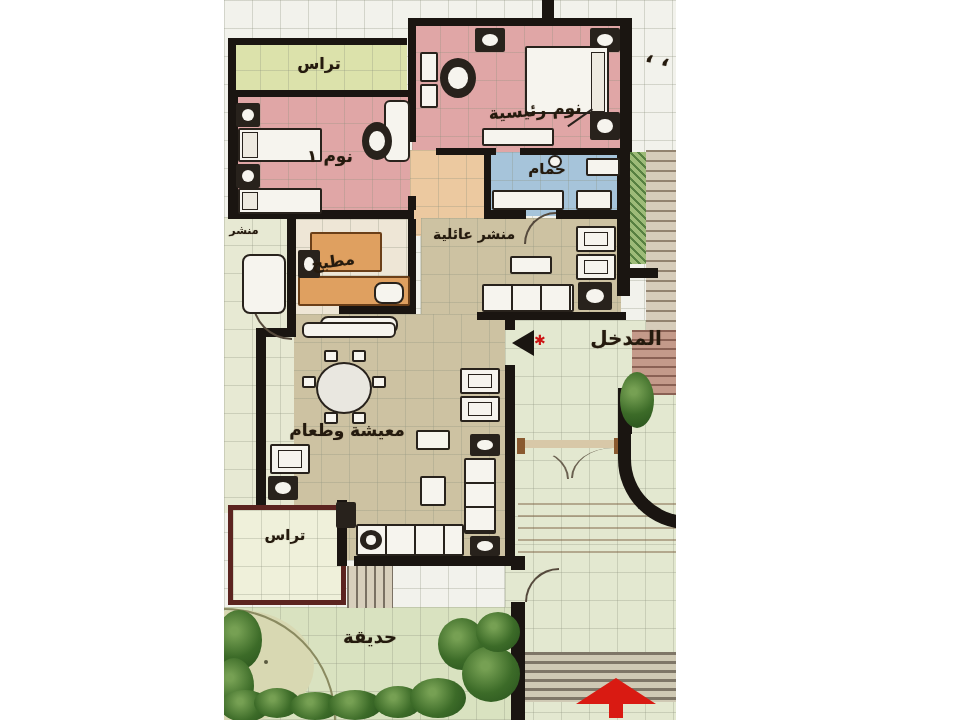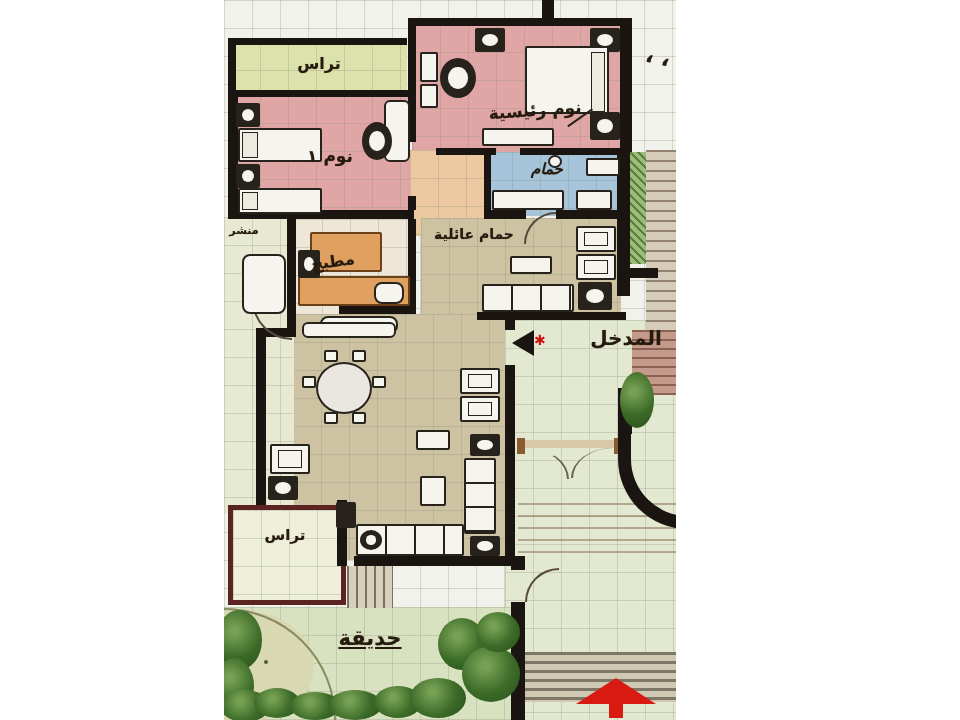--- a/index.html
+++ b/index.html
@@ -200,27 +200,28 @@
   <div class="furn sofa-h" style="left:132px;top:524px;width:108px;height:32px;"></div>
   <div class="furn dark" style="left:136px;top:530px;width:22px;height:20px;border-radius:50%;">
         <div class="inset"></div>
       </div>
 
   <div class="furn" style="left:18px;top:254px;width:44px;height:60px;border-radius:8px;"></div>
 
   <div class="label" style="left:50px;top:54px;width:90px;font-size:16px;letter-spacing:2px;">تراس</div>
   <div class="label" style="left:58px;top:146px;width:96px;font-size:17px;">نوم ١</div>
   <div class="label" style="left:246px;top:100px;width:130px;font-size:17px;transform:rotate(-4deg);">نوم رئيسية</div>
-  <div class="label" style="left:288px;top:160px;width:70px;font-size:15px;font-style:italic;">حمام</div>
+  <div class="label" style="left:288px;top:160px;width:70px;font-size:15px;">حمام</div>
   <div class="label" style="left:74px;top:252px;width:70px;font-size:16px;transform:rotate(-8deg);">مطبخ</div>
-  <div class="label" style="left:192px;top:226px;width:116px;font-size:14px;">حمام عائلية</div>
+  <div class="label" style="left:192px;top:226px;width:116px;font-size:14px;">منشر عائلية</div>
+  <div class="label" style="left:50px;top:420px;width:146px;font-size:17px;">معيشة وطعام</div>
   <div class="label" style="left:356px;top:326px;width:92px;font-size:20px;">المدخل</div>
   <div class="label" style="left:-14px;top:224px;width:68px;font-size:11px;">منشر</div>
   <div class="label" style="left:26px;top:526px;width:70px;font-size:15px;letter-spacing:1px;">تراس</div>
-  <div class="label" style="left:96px;top:626px;width:100px;font-size:21px;letter-spacing:2px;text-decoration:underline;">حديقة</div>
+  <div class="label" style="left:96px;top:626px;width:100px;font-size:18px;letter-spacing:2px;">حديقة</div>
   <div class="label" style="left:414px;top:46px;width:40px;font-size:22px;transform:rotate(12deg);letter-spacing:0;line-height:22px;">، ،</div>
 
   <div class="bush" style="left:-8px;top:610px;width:46px;height:60px;"></div>
   <div class="bush" style="left:-10px;top:658px;width:40px;height:56px;"></div>
   <div class="bush" style="left:-4px;top:690px;width:50px;height:32px;"></div>
   <div class="bush" style="left:30px;top:688px;width:46px;height:30px;"></div>
   <div class="bush" style="left:66px;top:692px;width:50px;height:28px;"></div>
   <div class="bush" style="left:104px;top:690px;width:54px;height:30px;"></div>
   <div class="bush" style="left:150px;top:686px;width:48px;height:32px;"></div>
   <div class="bush" style="left:186px;top:678px;width:56px;height:40px;"></div>

